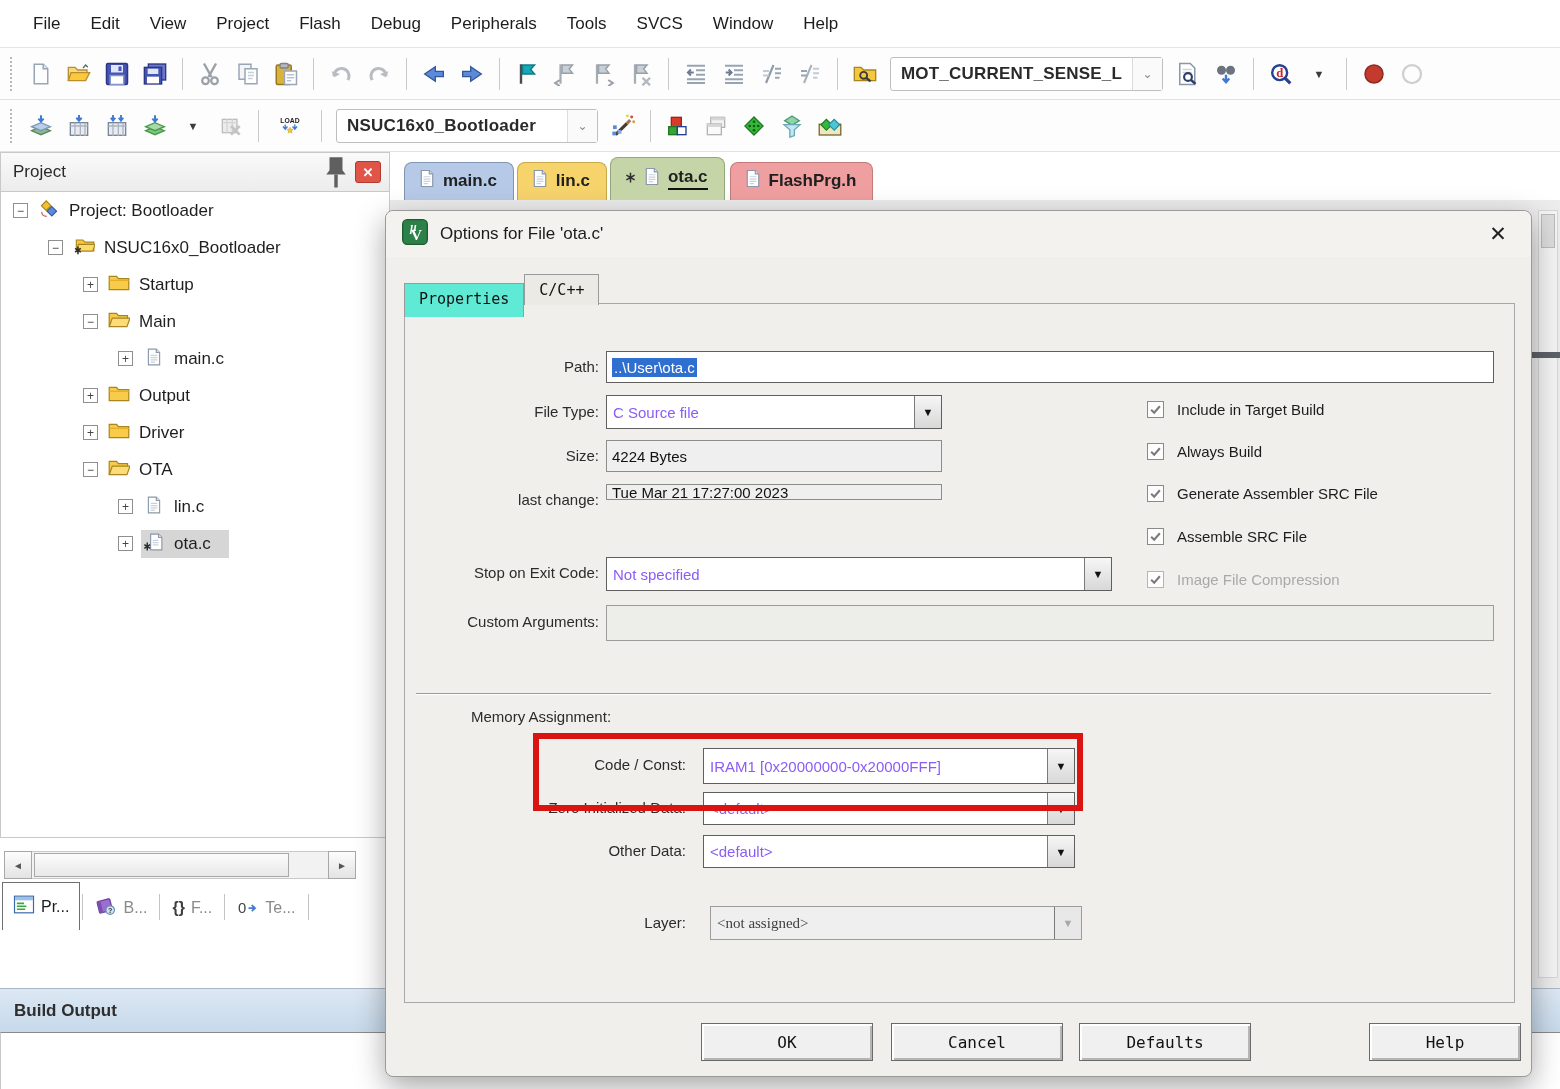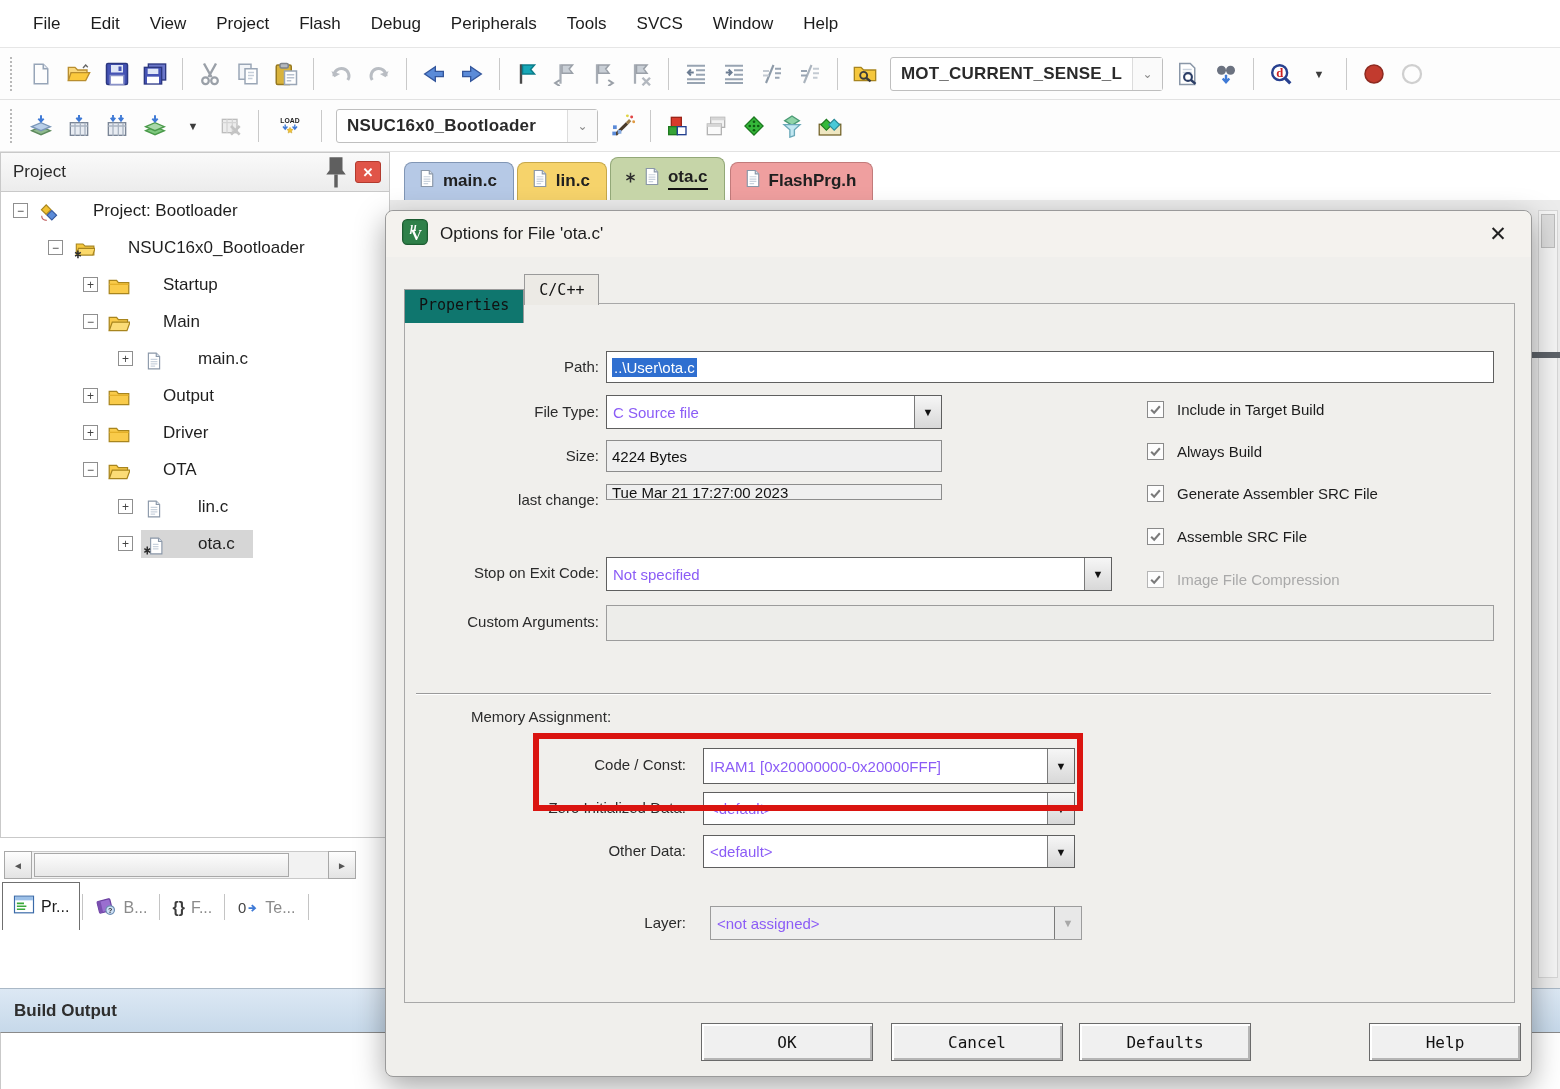--- a/index.html
+++ b/index.html
@@ -32,21 +32,21 @@
   .proj-title { flex:1; font-size:17px; color:#2a2a2a; }
   .pin-btn { width:26px; height:24px; display:flex; align-items:center; justify-content:center; }
   .close-red { width:26px; height:22px; margin-left:6px; background:#e05548; border:1px solid #b23a2e; border-radius:3px; color:#fff; font-size:13px; font-weight:bold; display:flex; align-items:center; justify-content:center; }
   .tree-area { position:absolute; left:0; top:40px; right:0; bottom:150px; border:1px solid #c9c9c9; border-top:none; overflow:hidden; background:#fff; }
   .tree-row { display:flex; align-items:center; height:37px; font-size:17px; white-space:nowrap; }
   .tree-row .exp { width:15px; height:15px; border:1px solid #8f8f8f; background:#fff; font-size:12px; line-height:12px; display:flex; align-items:center; justify-content:center; color:#444; margin-right:8px; flex:none; }
   .tree-row .t-icon { width:24px; height:20px; margin-right:7px; flex:none; display:flex; align-items:center; }
   .tree-row .t-icon svg { width:22px; height:18px; }
   .tree-sel { background:#d6d6d6; }
   .tree-label { padding:2px 8px 2px 0; }
-  .lbl-wrap { display:flex; align-items:flex-end; padding:2px 10px 2px 2px;gap:24px; }
+  .lbl-wrap { display:flex; align-items:flex-start; padding:2px 10px 2px 2px; }
 
   
   .hscroll { position:absolute; left:4px; bottom:108px; width:352px; height:30px; display:flex; align-items:center; }
   .sc-btn { width:28px; height:28px; border:1px solid #a8a8a8; background:linear-gradient(#fdfdfd,#e3e3e3); display:flex; align-items:center; justify-content:center; font-size:10px; color:#555; flex:none; }
   .sc-track { flex:1; height:28px; background:#f2f2f2; border:1px solid #c9c9c9; border-left:none; border-right:none; position:relative; }
   .sc-thumb { position:absolute; left:2px; top:1px; width:255px; height:24px; background:linear-gradient(#fcfcfc,#e8e8e8); border:1px solid #a8a8a8; }
 
   
   .panel-tabs { position:absolute; left:2px; bottom:58px; height:48px; display:flex; align-items:flex-end; }
   .ptab { display:flex; align-items:center; gap:6px; padding:8px 10px; font-size:16px; color:#8a8a8a; height:44px; }
@@ -78,34 +78,34 @@
   
   .dialog { position:absolute; left:385px; top:210px; width:1147px; height:867px; background:#f0efec; border:1px solid #9a9a9a; border-radius:8px; box-shadow:0 10px 30px rgba(0,0,0,.35); }
   .dlg-title { display:flex; align-items:center; height:46px; padding:0 16px; background:#f4f2ee; border-radius:8px 8px 0 0; }
   .dlg-title svg { width:26px; height:26px; }
   .dlg-title-text { margin-left:12px; font-size:17px; color:#1b1b1b; flex:1; }
   .dlg-close { width:34px; height:32px; display:flex; align-items:center; justify-content:center; font-size:21px; color:#222; font-weight:300; }
   .mono { font-family:"DejaVu Sans Mono", monospace; }
 
   .dlg-tabs { position:absolute; left:18px; top:60px; display:flex; align-items:flex-end; z-index:2; }
   .dlg-tab { padding:6px 14px; font-size:15px; border:1px solid #9a9a9a; border-bottom:none; background:#eceae5; color:#111; }
-  .dlg-tab.active { background:#0f766e; padding-bottom:9px; position:relative; top:18px; }
+  .dlg-tab.active { background:#5eead4; padding-bottom:9px; position:relative; top:12px; }
   .dlg-content { position:absolute; left:18px; top:92px; width:1111px; height:700px; border:1px solid #a8a8a8; background:#f0efec; }
   .flabel { position:absolute; text-align:right; font-size:15px; color:#2b2b2b; }
   .lab-col { left:16px; width:197px; }
   .mem-col { left:25px; width:275px; }
 
   .tfield { position:absolute; background:#fff; border:1.6px solid #5f5f5f; display:flex; align-items:center; padding:0 5px; font-size:15px; color:#111; }
   .tfield.ro { background:#efefef; border-color:#8c8c8c; }
   .tfield .sel { background:#2f6fd0; color:#fff; padding:1px 2px; }
   .combo { position:absolute; background:#fff; border:1.6px solid #5f5f5f; display:flex; align-items:stretch; }
   .combo .c-val { flex:1; display:flex; align-items:center; padding:0 6px; font-size:15px; color:#8b5cf6; overflow:hidden; white-space:nowrap; }
   .combo .c-btn { width:27px; flex:none; background:linear-gradient(#f6f6f6,#d8d8d8); border-left:1.4px solid #7a7a7a; display:flex; align-items:center; justify-content:center; font-size:11px; color:#111; }
   .combo.disabled { background:#efefef; border-color:#9c9c9c; }
-  .combo.disabled .c-val { color:#8b5cf6; }
+  .combo.disabled .c-val { color:#404040;font-family:Liberation Serif, serif; }
   .combo.disabled .c-btn { color:#a8a8a8; background:#e8e8e8; }
 
   .cb-row { position:absolute; left:761px; display:flex; align-items:center; gap:13px; }
   .cb-box { width:17px; height:17px; background:#fdfdfd; border:1px solid #8a8a8a; display:flex; align-items:center; justify-content:center; }
   .cb-box svg { width:13px; height:13px; }
   .cb-label { font-size:15px; color:#1c1c1c; }
   .cb-row.disabled .cb-label { color:#a9a9a9; }
   .cb-row.disabled .cb-box { border-color:#b5b5b5; }
 
   .hsep { position:absolute; height:2px; border-top:1.6px solid #9a9a9a; border-bottom:1px solid #fff; }

